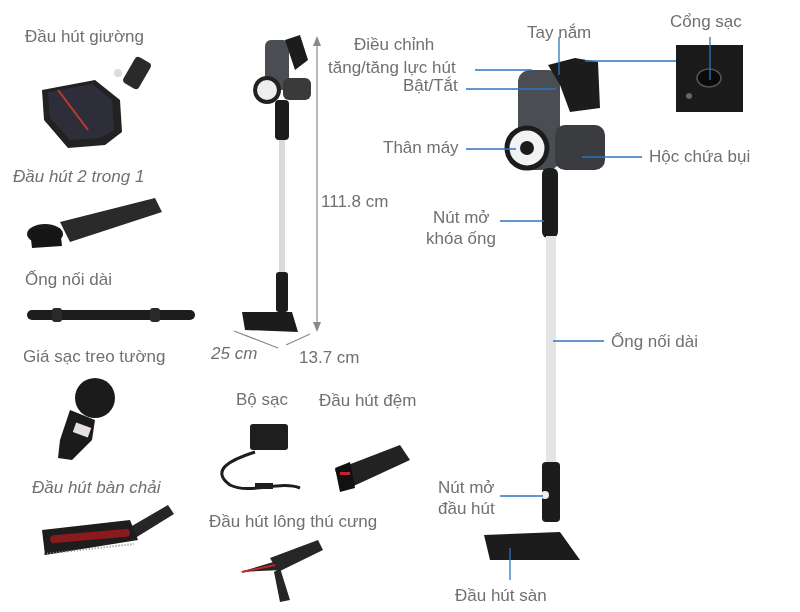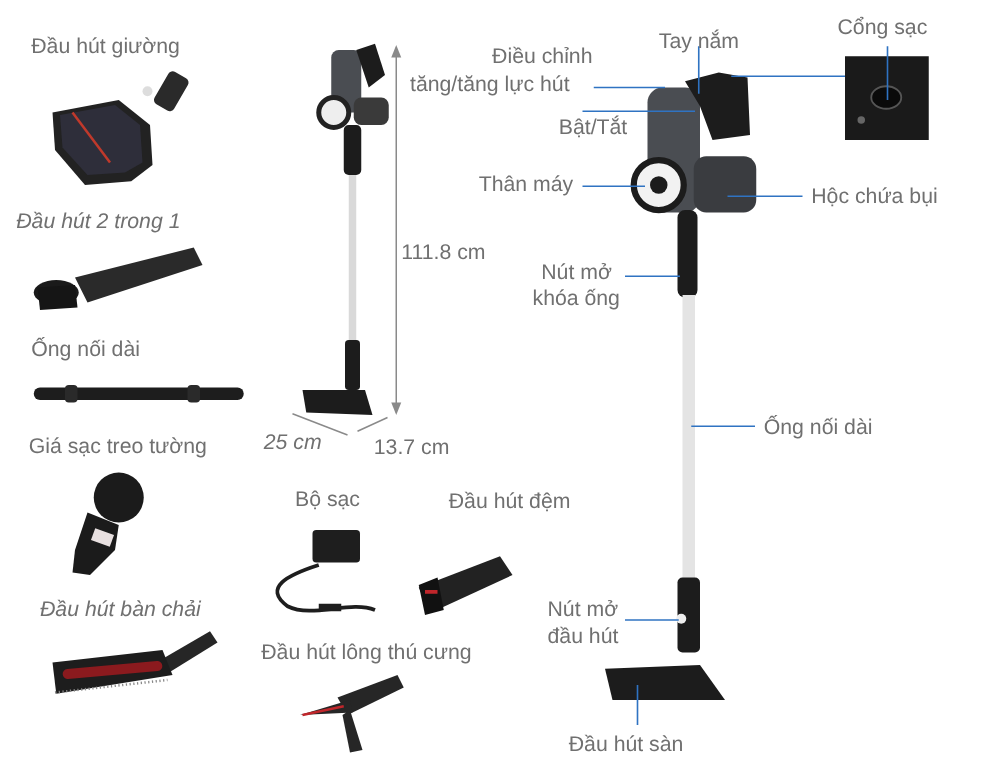--- a/index.html
+++ b/index.html
@@ -1,19 +1,19 @@
 <!DOCTYPE html>
 <html><head>
 <meta charset="utf-8">
 <style>
   html, body { margin:0; padding:0; background:#ffffff; }
   body { width:800px; height:612px; position:relative; overflow:hidden;
          font-family:"Liberation Sans", sans-serif; color:#6e6e6e; }
   .lbl { position:absolute; font-size:17px; color:#707070; white-space:nowrap; line-height:20px; }
-  .lbl.c { text-align:right; }
+  .lbl.c { text-align:left; }
   svg.art { position:absolute; left:0; top:0; }
 </style>
 </head>
 <body>
 
 <svg class="art" width="800" height="612" viewBox="0 0 800 612">
 
   <g>
     <rect x="128" y="58" width="18" height="30" rx="4" fill="#2a2a2a" transform="rotate(30 137 73)"></rect>
     <circle cx="118" cy="73" r="4" fill="#ddd"></circle>
@@ -119,30 +119,30 @@
   </g>
 </svg>
 
 <div class="lbl" style="left:25px;top:27px;">Đầu hút giường</div>
 <div class="lbl" style="left:13px;top:167px;font-style:italic;">Đầu hút 2 trong 1</div>
 <div class="lbl" style="left:25px;top:270px;">Ống nối dài</div>
 <div class="lbl" style="left:23px;top:347px;">Giá sạc treo tường</div>
 <div class="lbl" style="left:32px;top:478px;font-style:italic;">Đầu hút bàn chải</div>
 
 <div class="lbl" style="left:236px;top:390px;">Bộ sạc</div>
-<div class="lbl" style="left:319px;top:391px;margin-left:40px;">Đầu hút đệm</div>
+<div class="lbl" style="left:319px;top:391px;">Đầu hút đệm</div>
 <div class="lbl" style="left:209px;top:512px;">Đầu hút lông thú cưng</div>
 
 <div class="lbl" style="left:321px;top:192px;">111.8 cm</div>
 <div class="lbl" style="left:211px;top:344px;font-style:italic;">25 cm</div>
 <div class="lbl" style="left:299px;top:348px;">13.7 cm</div>
 
 <div class="lbl c" style="left:354px;top:35px;width:120px;">Điều chỉnh</div>
 <div class="lbl" style="left:328px;top:58px;">tăng/tăng lực hút</div>
-<div class="lbl" style="left:403px;top:92px;margin-left:44px;">Bật/Tắt</div>
+<div class="lbl" style="left:403px;top:76px;">Bật/Tắt</div>
 <div class="lbl" style="left:383px;top:138px;">Thân máy</div>
 <div class="lbl" style="left:433px;top:208px;">Nút mở</div>
 <div class="lbl" style="left:426px;top:229px;">khóa ống</div>
 <div class="lbl" style="left:527px;top:12px;margin-top:11px;">Tay nắm</div>
 <div class="lbl" style="left:670px;top:12px;">Cổng sạc</div>
 <div class="lbl" style="left:649px;top:147px;">Hộc chứa bụi</div>
 <div class="lbl" style="left:611px;top:332px;">Ống nối dài</div>
 <div class="lbl" style="left:438px;top:478px;">Nút mở</div>
 <div class="lbl" style="left:438px;top:499px;">đầu hút</div>
 <div class="lbl" style="left:455px;top:586px;">Đầu hút sàn</div>

